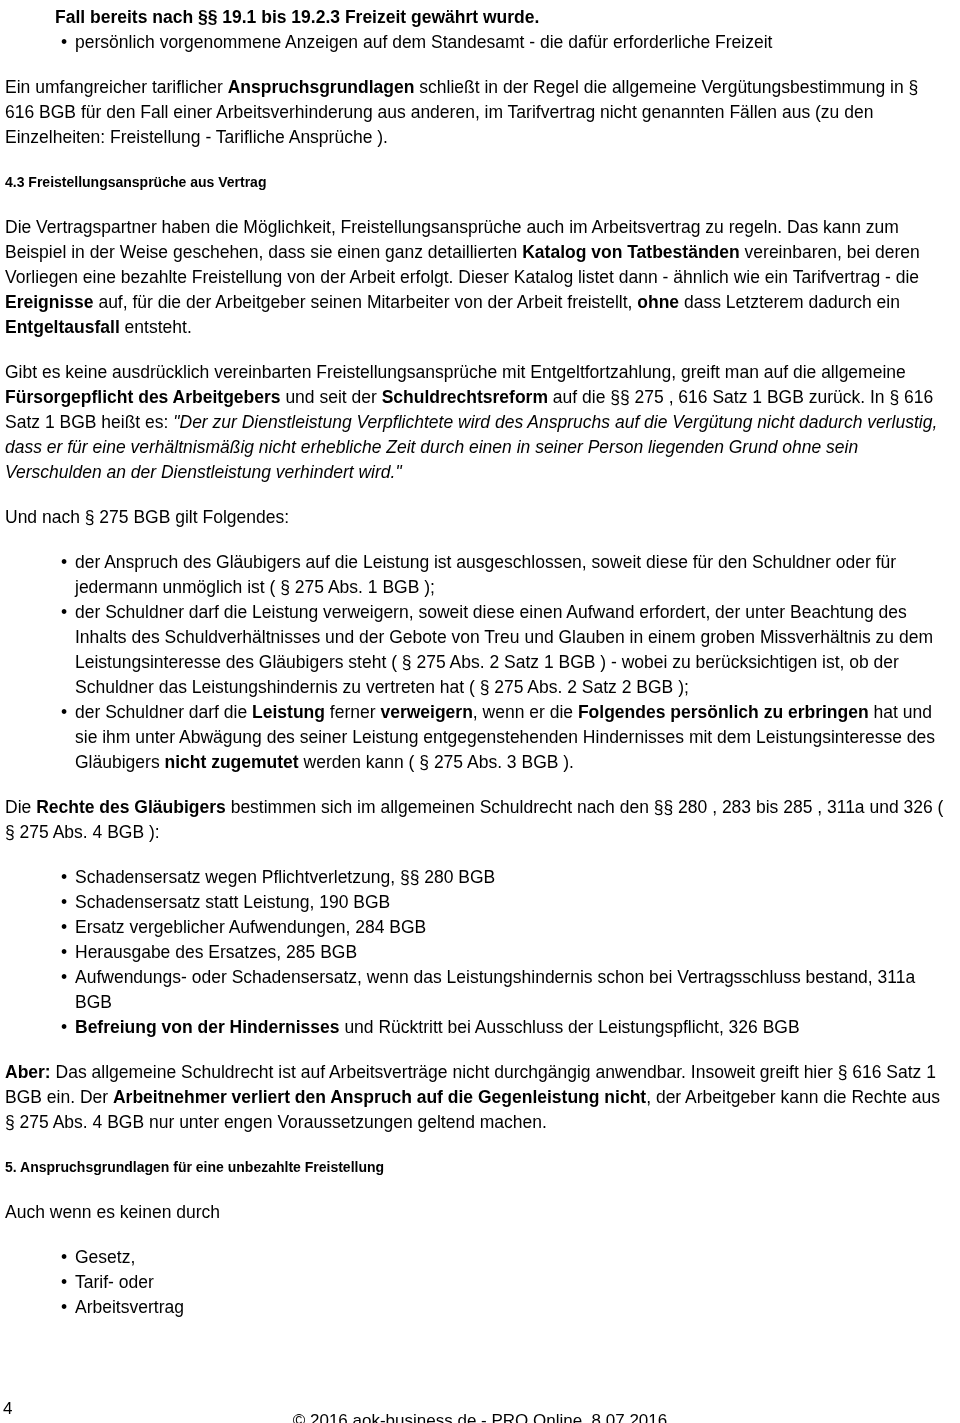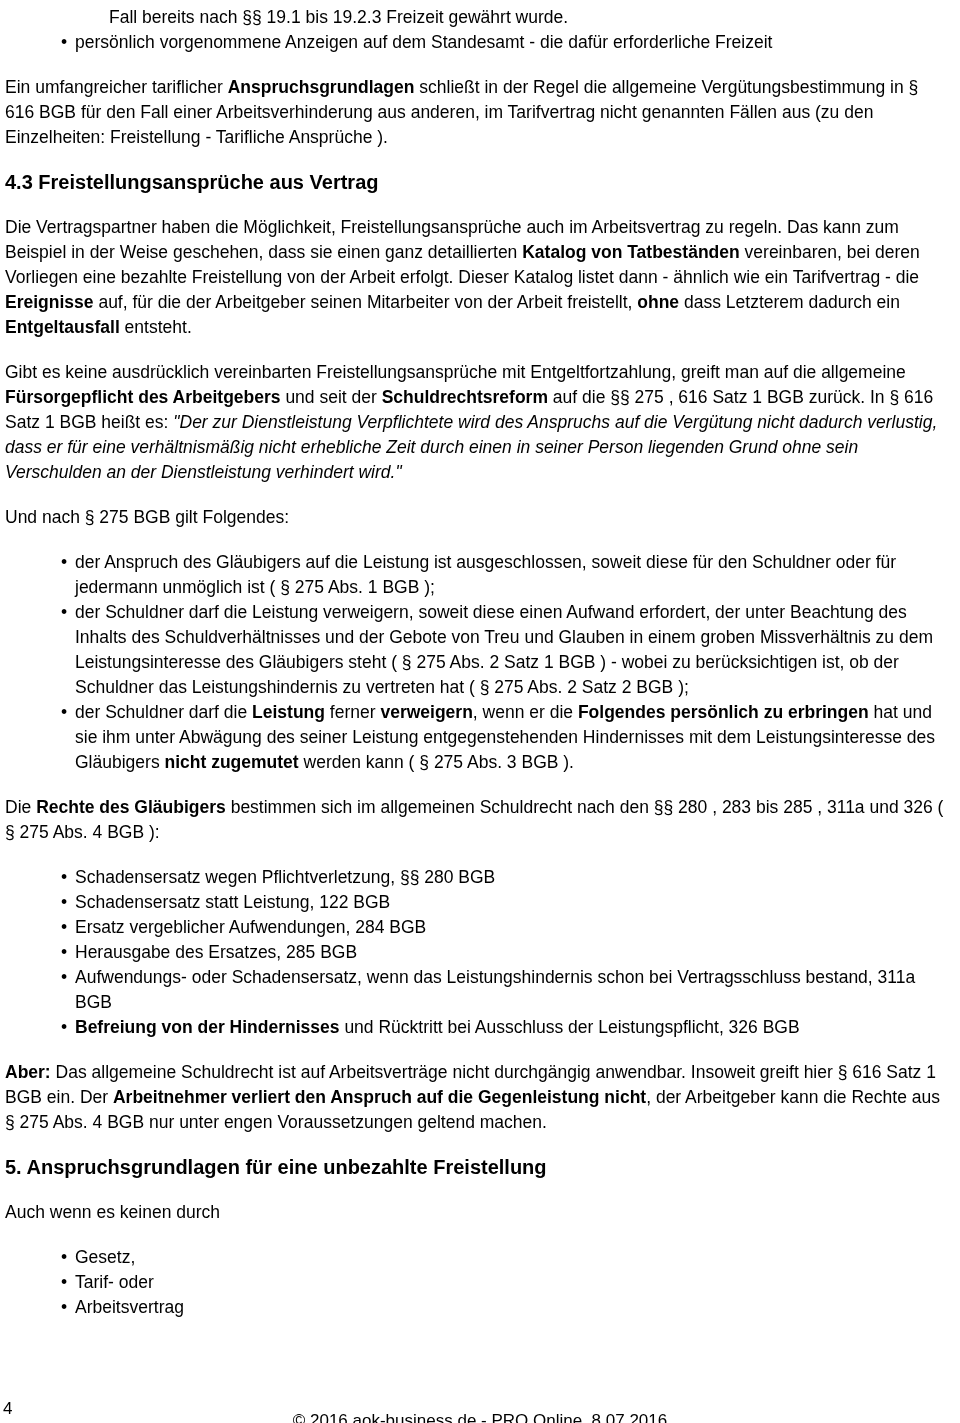--- a/index.html
+++ b/index.html
@@ -27,26 +27,27 @@
   .doc-paragraph,
   .doc-heading,
   .doc-list {
     margin: 20px 0 0 0;
     padding: 0;
   }
   .tight {
     margin-top: 0;
   }
   .doc-heading {
-    font-size: 20px;
+    font-size: 14px;
     font-weight: bold;
     line-height: 25px;
   }
   .doc-continuation {
-    margin: 0 0 0 104px;
+    margin: 0 0 0 50px;
+    font-weight: bold;
   }
   .doc-list {
     list-style: none;
     padding-left: 70px;
   }
   .doc-li {
     position: relative;
   }
   .doc-li::before {
     content: "\2022";
@@ -93,21 +94,21 @@
       <p class="doc-paragraph"><span>Gibt es keine ausdrücklich vereinbarten Freistellungsansprüche mit Entgeltfortzahlung, greift man auf die allgemeine </span><b>Fürsorgepflicht des Arbeitgebers</b><span> und seit der </span><b>Schuldrechtsreform</b><span> auf die §§ 275 , 616 Satz 1 BGB zurück. In § 616 Satz 1 BGB heißt es: </span><i>"Der zur Dienstleistung Verpflichtete wird des Anspruchs auf die Vergütung nicht dadurch verlustig, dass er für eine verhältnismäßig nicht erhebliche Zeit durch einen in seiner Person liegenden Grund ohne sein Verschulden an der Dienstleistung verhindert wird."</i></p>
       <p class="doc-paragraph"><span>Und nach § 275 BGB gilt Folgendes:</span></p>
       <ul class="doc-list">
         <li class="doc-li"><span>der Anspruch des Gläubigers auf die Leistung ist ausgeschlossen, soweit diese für den Schuldner oder für jedermann unmöglich ist ( § 275 Abs. 1 BGB );</span></li>
         <li class="doc-li"><span>der Schuldner darf die Leistung verweigern, soweit diese einen Aufwand erfordert, der unter Beachtung des Inhalts des Schuldverhältnisses und der Gebote von Treu und Glauben in einem groben Missverhältnis zu dem Leistungsinteresse des Gläubigers steht ( § 275 Abs. 2 Satz 1 BGB ) - wobei zu berücksichtigen ist, ob der Schuldner das Leistungshindernis zu vertreten hat ( § 275 Abs. 2 Satz 2 BGB );</span></li>
         <li class="doc-li"><span>der Schuldner darf die </span><b>Leistung</b><span> ferner </span><b>verweigern</b><span>, wenn er die </span><b>Folgendes persönlich zu erbringen</b><span> hat und sie ihm unter Abwägung des seiner Leistung entgegenstehenden Hindernisses mit dem Leistungsinteresse des Gläubigers </span><b>nicht zugemutet</b><span> werden kann ( § 275 Abs. 3 BGB ).</span></li>
       </ul>
       <p class="doc-paragraph"><span>Die </span><b>Rechte des Gläubigers</b><span> bestimmen sich im allgemeinen Schuldrecht nach den §§ 280 , 283 bis 285 , 311a und 326 ( § 275 Abs. 4 BGB ):</span></p>
       <ul class="doc-list">
         <li class="doc-li"><span>Schadensersatz wegen Pflichtverletzung, §§ 280 BGB</span></li>
-        <li class="doc-li"><span>Schadensersatz statt Leistung, 122 BGB</span></li>
+        <li class="doc-li"><span>Schadensersatz statt Leistung, 190 BGB</span></li>
         <li class="doc-li"><span>Ersatz vergeblicher Aufwendungen, 284 BGB</span></li>
         <li class="doc-li"><span>Herausgabe des Ersatzes, 285 BGB</span></li>
         <li class="doc-li"><span>Aufwendungs- oder Schadensersatz, wenn das Leistungshindernis schon bei Vertragsschluss bestand, 311a BGB</span></li>
         <li class="doc-li"><b>Befreiung von der Hindernisses</b><span> und Rücktritt bei Ausschluss der Leistungspflicht, 326 BGB</span></li>
       </ul>
       <p class="doc-paragraph"><b>Aber:</b><span> Das allgemeine Schuldrecht ist auf Arbeitsverträge nicht durchgängig anwendbar. Insoweit greift hier § 616 Satz 1 BGB ein. Der </span><b>Arbeitnehmer verliert den Anspruch auf die Gegenleistung nicht</b><span>, der Arbeitgeber kann die Rechte aus § 275 Abs. 4 BGB nur unter engen Voraussetzungen geltend machen.</span></p>
       <h2 class="doc-heading"><span>5. Anspruchsgrundlagen für eine unbezahlte Freistellung</span></h2>
       <p class="doc-paragraph"><span>Auch wenn es keinen durch</span></p>
       <ul class="doc-list">
         <li class="doc-li"><span>Gesetz,</span></li>

